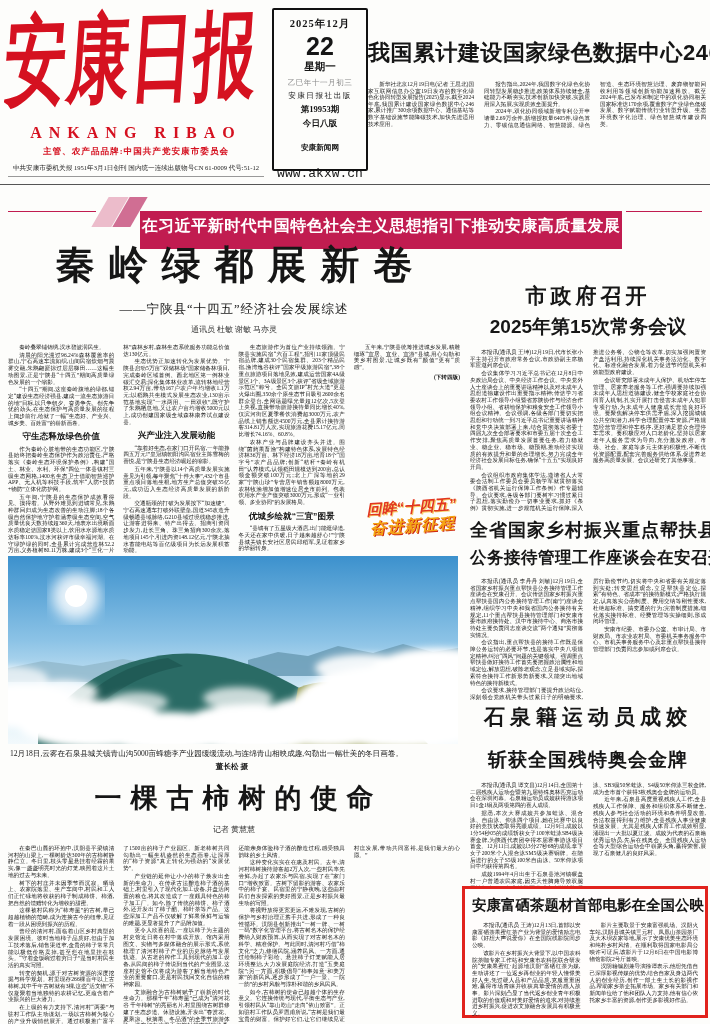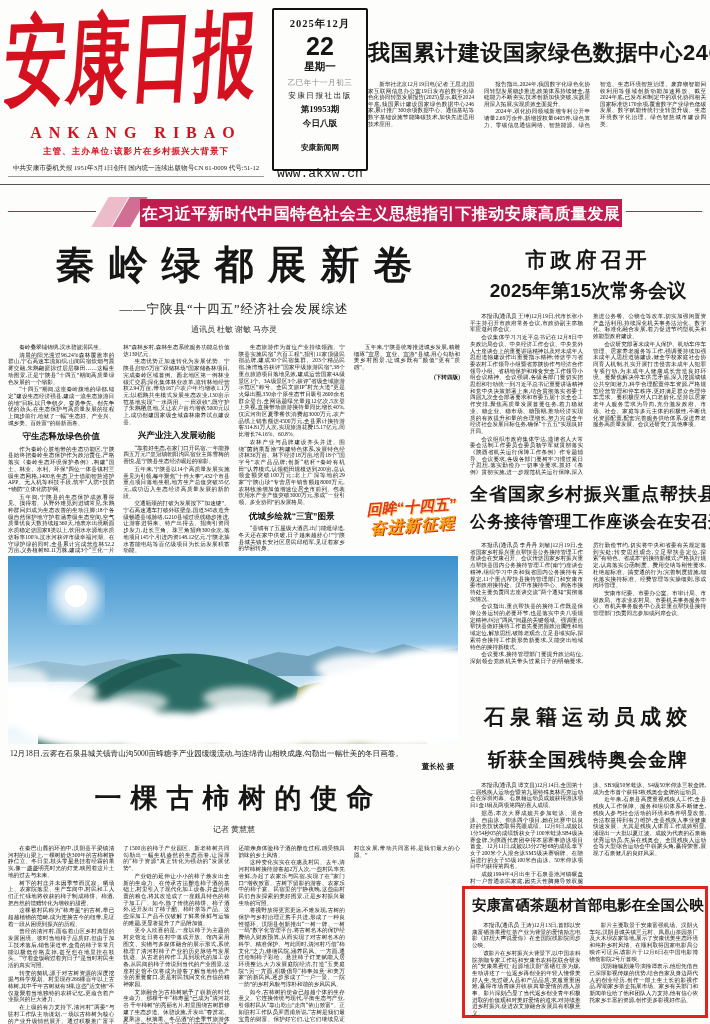--- a/index.html
+++ b/index.html
@@ -40,41 +40,41 @@
   .tn-head { font-family:"Liberation Sans",sans-serif; font-weight:900; font-size:22px; white-space:nowrap; letter-spacing:0.5px; }
   .tn-body { margin-top:13px; column-count:3; column-gap:10px; font-size:5.6px; line-height:1.18; text-align:justify; max-height:66px; overflow:hidden; }
   
   .banner-row { position:absolute; left:0; top:196px; width:710px; height:32px; }
   .bl-left  { position:absolute; left:8px;  top:15px; width:88px; border-top:1.6px solid #c11c50; }
   .bl-right { position:absolute; left:626px; top:15px; width:76px; border-top:1.6px solid #c11c50; }
   .stripe { position:absolute; top:1px; height:30px; transform:skewX(-30deg); }
   .stripe-1 { left:100px; width:20px; background:#ecbccb; }
   .stripe-2 { left:121px; width:18px; background:#d06e93; }
   .banner-main {
-    position:absolute; left:140px; top:3px; width:482px; height:28px; background:#c11c50;
+    position:absolute; left:140px; top:15px; width:482px; height:38px; background:#c11c50;
     color:#fff; font-family:"Liberation Sans",sans-serif; font-weight:bold; font-size:16px;
     line-height:30px; text-align:center; letter-spacing:0.5px; white-space:nowrap;
   }
   
   .main-art { position:absolute; left:8px; top:238px; width:452px; }
   .ma-head { text-align:center; font-weight:900; font-size:39px; letter-spacing:14px; text-indent:14px; white-space:nowrap; }
   .ma-sub  { text-align:center; font-size:12.5px; margin-top:9px; letter-spacing:1px; }
   .ma-byline { text-align:center; font-size:8px; margin-top:6px; color:#333; }
   .ma-body { margin-top:9px; column-count:4; column-gap:9px; column-fill:auto; font-size:5.6px; line-height:1.2; text-align:justify; height:218px; overflow:hidden; }
   .para { text-indent:2em; margin-bottom:1px; }
   .sec-head { text-align:center; font-weight:bold; font-size:8.6px; margin:5px 0 4px; font-family:"Liberation Sans",sans-serif; }
   .turn-note { text-align:right; font-weight:bold; margin-top:3px; }
   
   .badge { position:absolute; left:362px; top:498px; width:100px; transform:rotate(-4deg); text-align:center; pointer-events:none; }
   .badge-l1 { font-family:"Liberation Sans",sans-serif; font-weight:900; font-style:italic; font-size:15px; color:#e1371f; text-shadow:1px 1px 0 #f8d06a, -0.5px -0.5px 0 #fff; white-space:nowrap; }
   .badge-l2 { font-family:"Liberation Sans",sans-serif; font-weight:900; font-style:italic; font-size:16px; color:#f4a414; text-shadow:1px 1px 0 #cf2a14; white-space:nowrap; margin-top:-1px; letter-spacing:1px; }
   
   .r-art { position:absolute; left:470px; width:236px; }
   .gov-art { top:246px; }
-  .h-sans { text-align:center; font-family:"Liberation Sans",sans-serif; font-weight:900; white-space:nowrap; }
+  .h-sans { text-align:center; font-family:"Liberation Sans",sans-serif; font-weight:900; white-space:nowrap;margin-top:36px; }
   .gov-h1 { font-size:21px; letter-spacing:4px; }
   .gov-h2 { font-size:19px; margin-top:4px; }
   .r-body { margin-top:9px; column-count:2; column-gap:10px; column-fill:auto; font-size:5.6px; line-height:1.2; text-align:justify; overflow:hidden; }
   .gov-body { height:166px; }
   .reception-art { top:482px; }
   .rec-h1 { font-size:18px; letter-spacing:1px; }
   .rec-h2 { font-size:16.5px; margin-top:5px; letter-spacing:0.5px; }
   .rec-body { height:124px; }
   .athlete-art { top:703px; }
   .h-serif { text-align:center; font-weight:900; white-space:nowrap; font-family:"Liberation Serif",serif; }
@@ -84,36 +84,36 @@
   
   .movie-box {
     position:absolute; left:462px; top:886px; width:246px; height:132px;
     border:3.5px solid #e1231d; background:#fffdfc; padding:7px 7px 16px;
   }
   .movie-head { text-align:center; font-family:"Liberation Sans",sans-serif; font-weight:900; font-size:14.5px; white-space:nowrap; }
   .movie-body { margin-top:7px; column-count:2; column-gap:9px; column-fill:auto; font-size:5.6px; line-height:1.2; text-align:justify; height:95px; overflow:hidden; }
   
   .photo-wrap { position:absolute; left:8px; top:556px; width:450px; height:188px; overflow:hidden; }
   .photo-cap { position:absolute; left:10px; top:749px; width:448px; font-size:7.6px; line-height:1.4; }
-  .cap-credit { text-align:right; font-weight:bold; font-size:7.6px; margin-top:2px; padding-right:4px; }
+  .cap-credit { text-align:center; font-weight:bold; font-size:7.6px; margin-top:2px; padding-right:4px; }
   
   .persimmon-art { position:absolute; left:8px; top:780px; width:452px; }
   .per-head { text-align:center; font-weight:900; font-size:27px; letter-spacing:9px; text-indent:9px; white-space:nowrap; }
   .per-byline { text-align:center; font-size:8px; margin-top:8px; color:#333; }
   .per-body { margin-top:10px; column-count:4; column-gap:9px; column-fill:auto; font-size:5.6px; line-height:1.2; text-align:justify; height:190px; overflow:hidden; }
 </style>
 </head>
 <body>
 
 <div class="page">
 
   <div class="masthead">
     <div class="calligraphy">安康日报</div>
     <div class="latin">ANKANG  RIBAO</div>
-    <div class="supervisor">主管、主办单位:该影片在乡村振兴大背景下</div>
+    <div class="supervisor">主管、农产品品牌:中国共产党安康市委员会</div>
     <div class="org-line">中共安康市委机关报    1951年3月1日创刊    国内统一连续出版物号CN 61-0009    代号:51-12</div>
   </div>
   <div class="masthead-rule"></div>
   <div class="header-rule"></div>
 
   <div class="date-box">
     <div class="db-month">2025年12月</div>
     <div class="db-day">22</div>
     <div class="db-week">星期一</div>
     <div class="db-lunar">乙巳年十一月初三</div>

